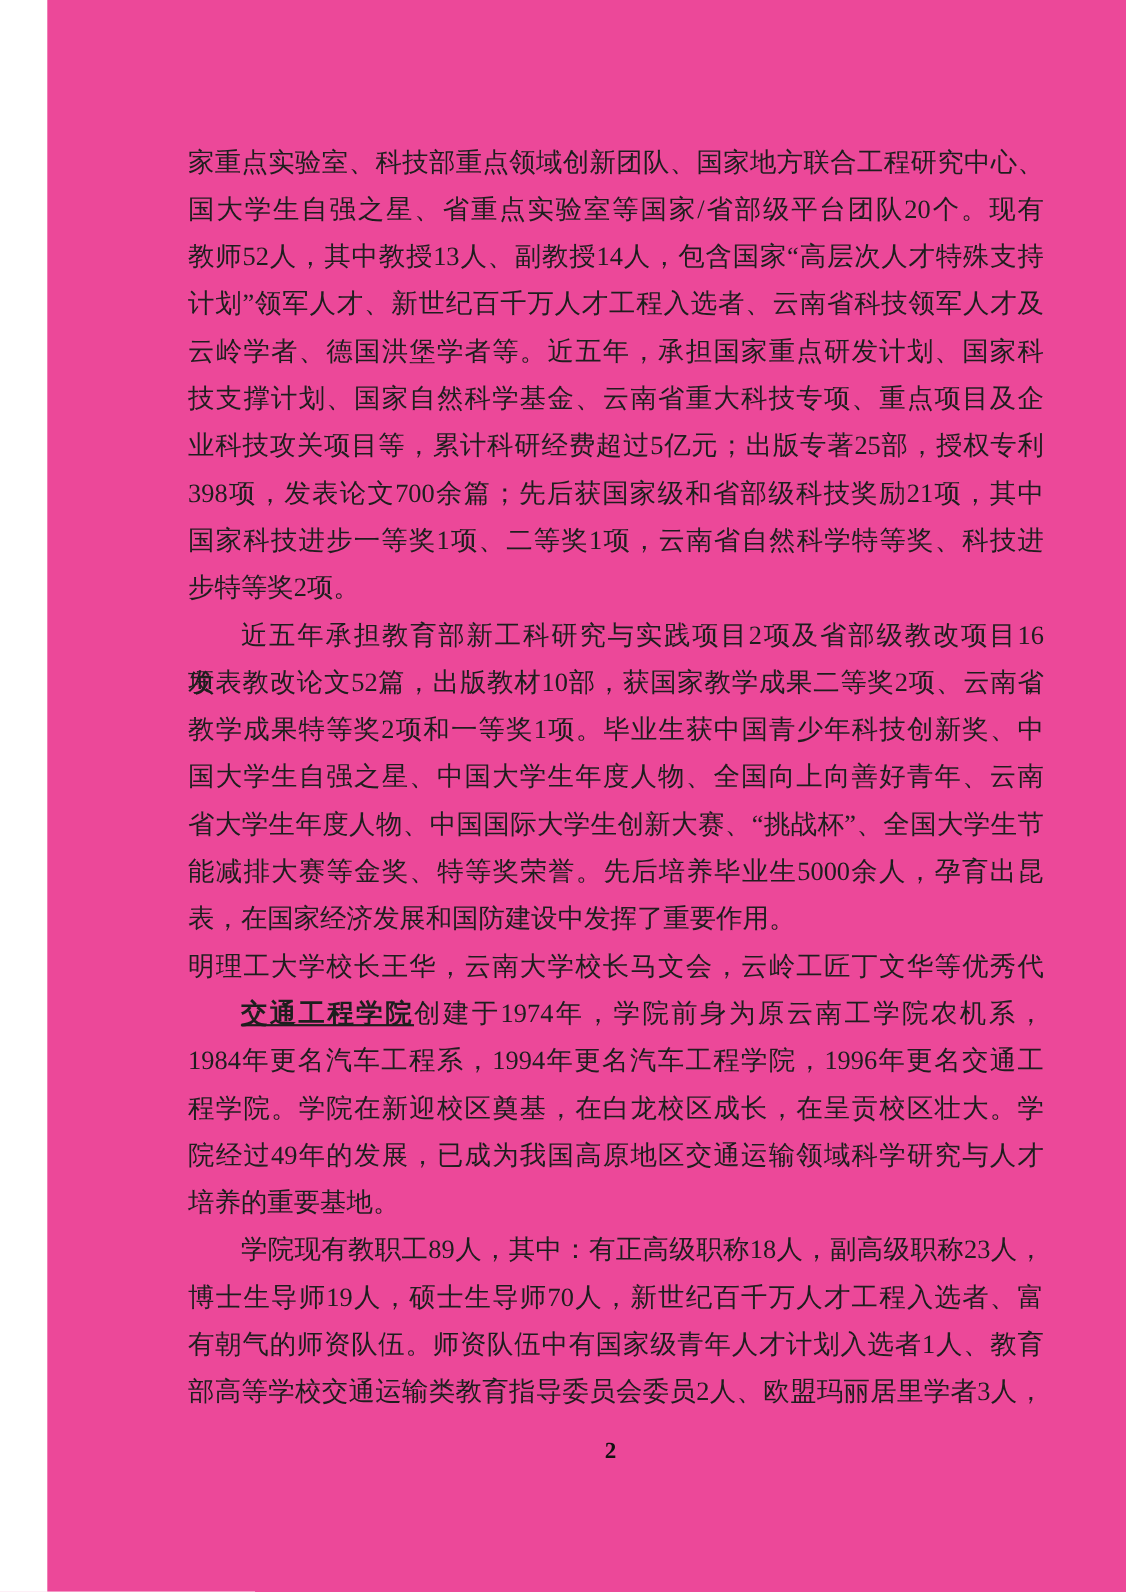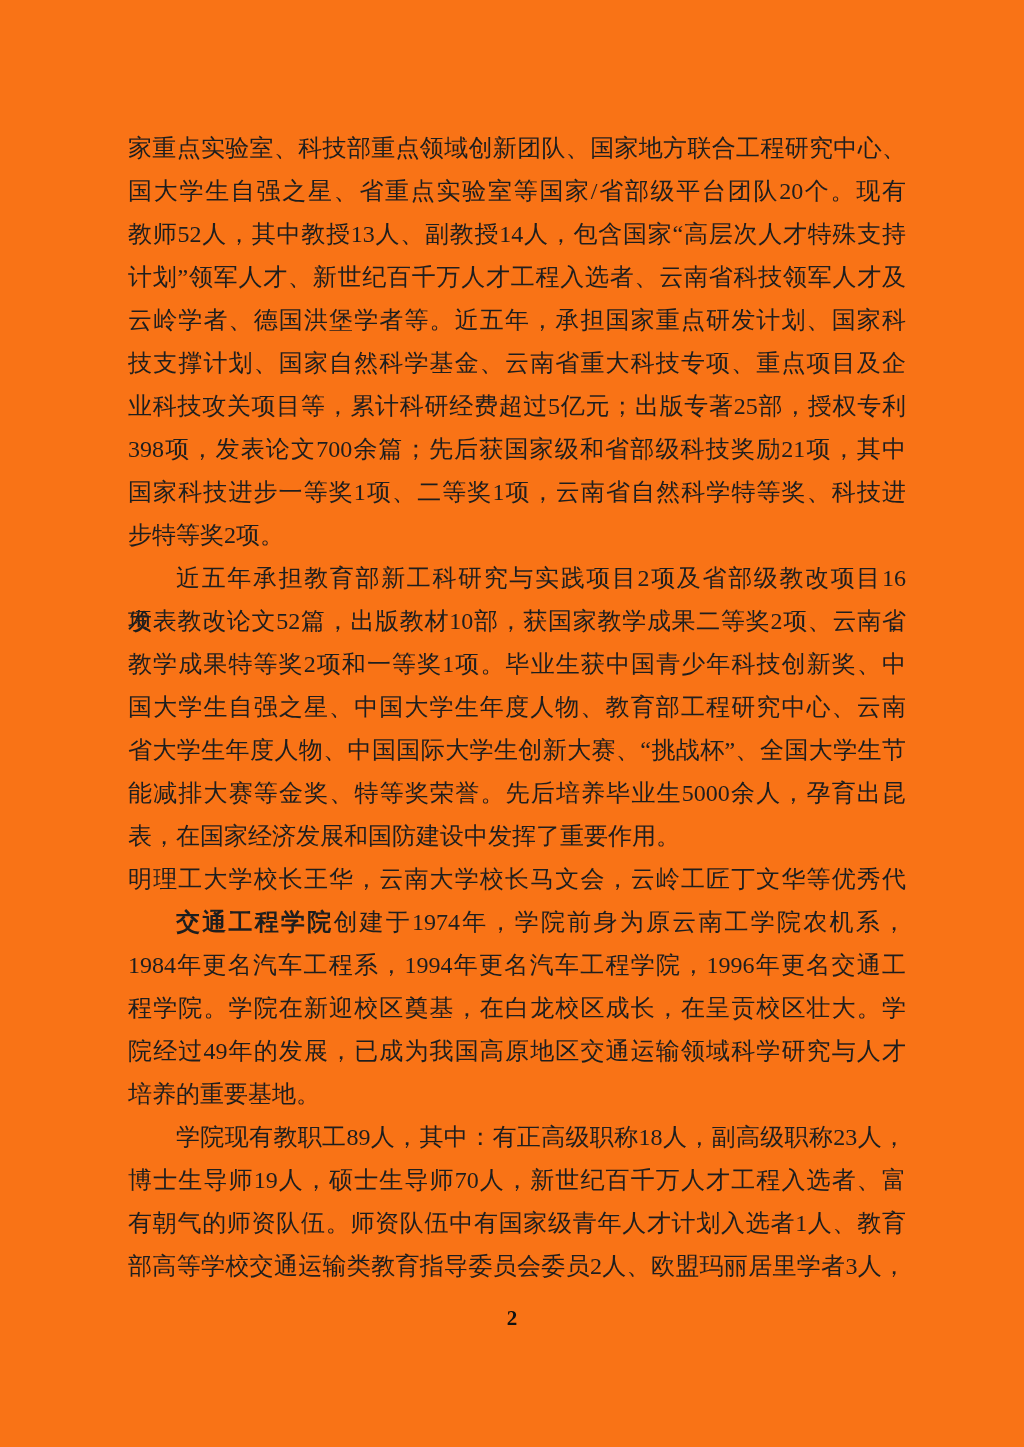--- a/index.html
+++ b/index.html
@@ -9,21 +9,22 @@
     height: 1447px;
     position: relative;
     background: #ffffff;
     font-family: "Liberation Serif", "DejaVu Serif", serif;
     color: #1e1e1e;
     overflow: hidden;
   }
   .page {
     position: absolute;
     inset: 0;
-    background: #f97316;
+    background: #ec4899;
+    margin-left: 43px;
   }
   .text-block {
     position: absolute;
     left: 128px;
     top: 127px;
     width: 778px;
     font-size: 24px;
     line-height: 43px;
   }
   .paragraph { display: block; }
@@ -37,20 +38,21 @@
   }
   .line.stretch {
     text-align-last: justify;
     -moz-text-align-last: justify;
   }
   .line.indent {
     text-indent: 2em;
   }
   .bold-run {
     font-weight: bold;
+    text-decoration: underline;
   }
   .page-number {
     position: absolute;
     top: 1308px;
     left: 0;
     width: 1024px;
     text-align: center;
     font-size: 21px;
     line-height: 21px;
     font-weight: bold;
@@ -71,21 +73,21 @@
         <div class="line stretch">技支撑计划、国家自然科学基金、云南省重大科技专项、重点项目及企</div>
         <div class="line stretch">业科技攻关项目等，累计科研经费超过5亿元；出版专著25部，授权专利</div>
         <div class="line stretch">398项，发表论文700余篇；先后获国家级和省部级科技奖励21项，其中</div>
         <div class="line stretch">国家科技进步一等奖1项、二等奖1项，云南省自然科学特等奖、科技进</div>
         <div class="line">步特等奖2项。</div>
       </div>
       <div class="paragraph">
         <div class="line stretch indent">近五年承担教育部新工科研究与实践项目2项及省部级教改项目16项，</div>
         <div class="line stretch">发表教改论文52篇，出版教材10部，获国家教学成果二等奖2项、云南省</div>
         <div class="line stretch">教学成果特等奖2项和一等奖1项。毕业生获中国青少年科技创新奖、中</div>
-        <div class="line stretch">国大学生自强之星、中国大学生年度人物、教育部工程研究中心、云南</div>
+        <div class="line stretch">国大学生自强之星、中国大学生年度人物、全国向上向善好青年、云南</div>
         <div class="line stretch">省大学生年度人物、中国国际大学生创新大赛、“挑战杯”、全国大学生节</div>
         <div class="line stretch">能减排大赛等金奖、特等奖荣誉。先后培养毕业生5000余人，孕育出昆</div>
         <div class="line">表，在国家经济发展和国防建设中发挥了重要作用。</div>
         <div class="line stretch">明理工大学校长王华，云南大学校长马文会，云岭工匠丁文华等优秀代</div>
       </div>
       <div class="paragraph">
         <div class="line stretch indent"><b class="bold-run">交通工程学院</b>创建于1974年，学院前身为原云南工学院农机系，</div>
         <div class="line stretch">1984年更名汽车工程系，1994年更名汽车工程学院，1996年更名交通工</div>
         <div class="line stretch">程学院。学院在新迎校区奠基，在白龙校区成长，在呈贡校区壮大。学</div>
         <div class="line stretch">院经过49年的发展，已成为我国高原地区交通运输领域科学研究与人才</div>

